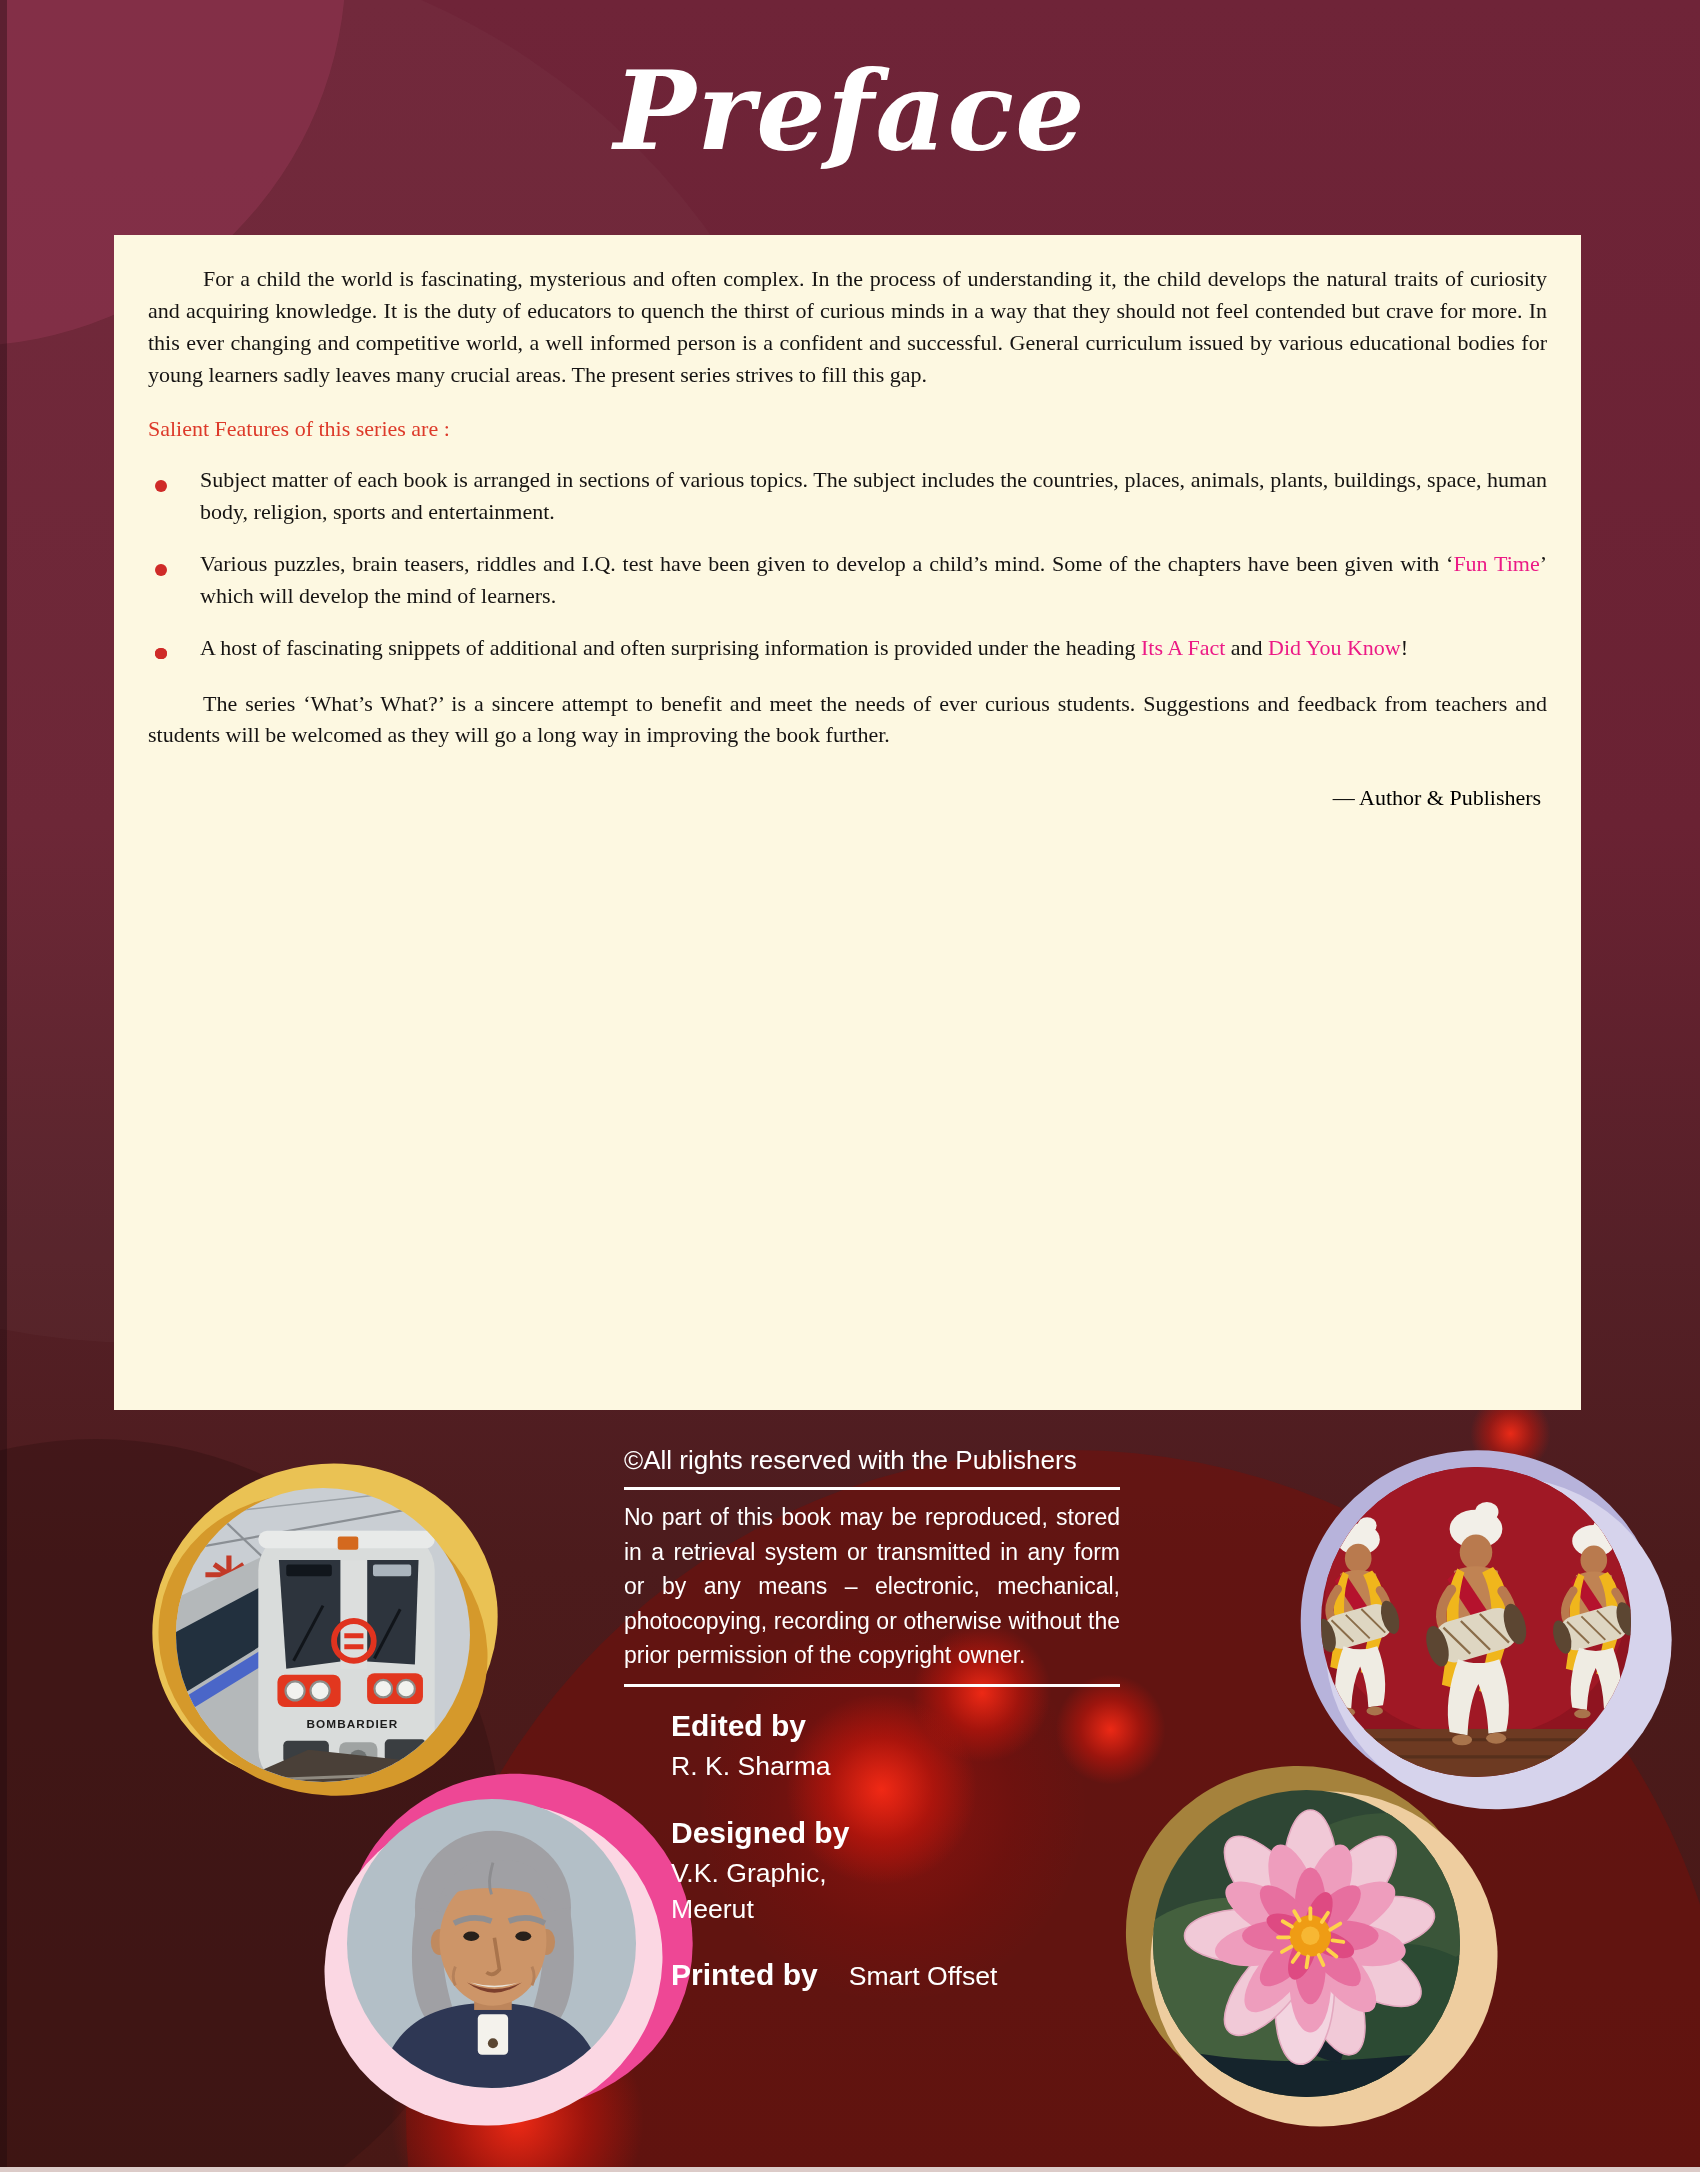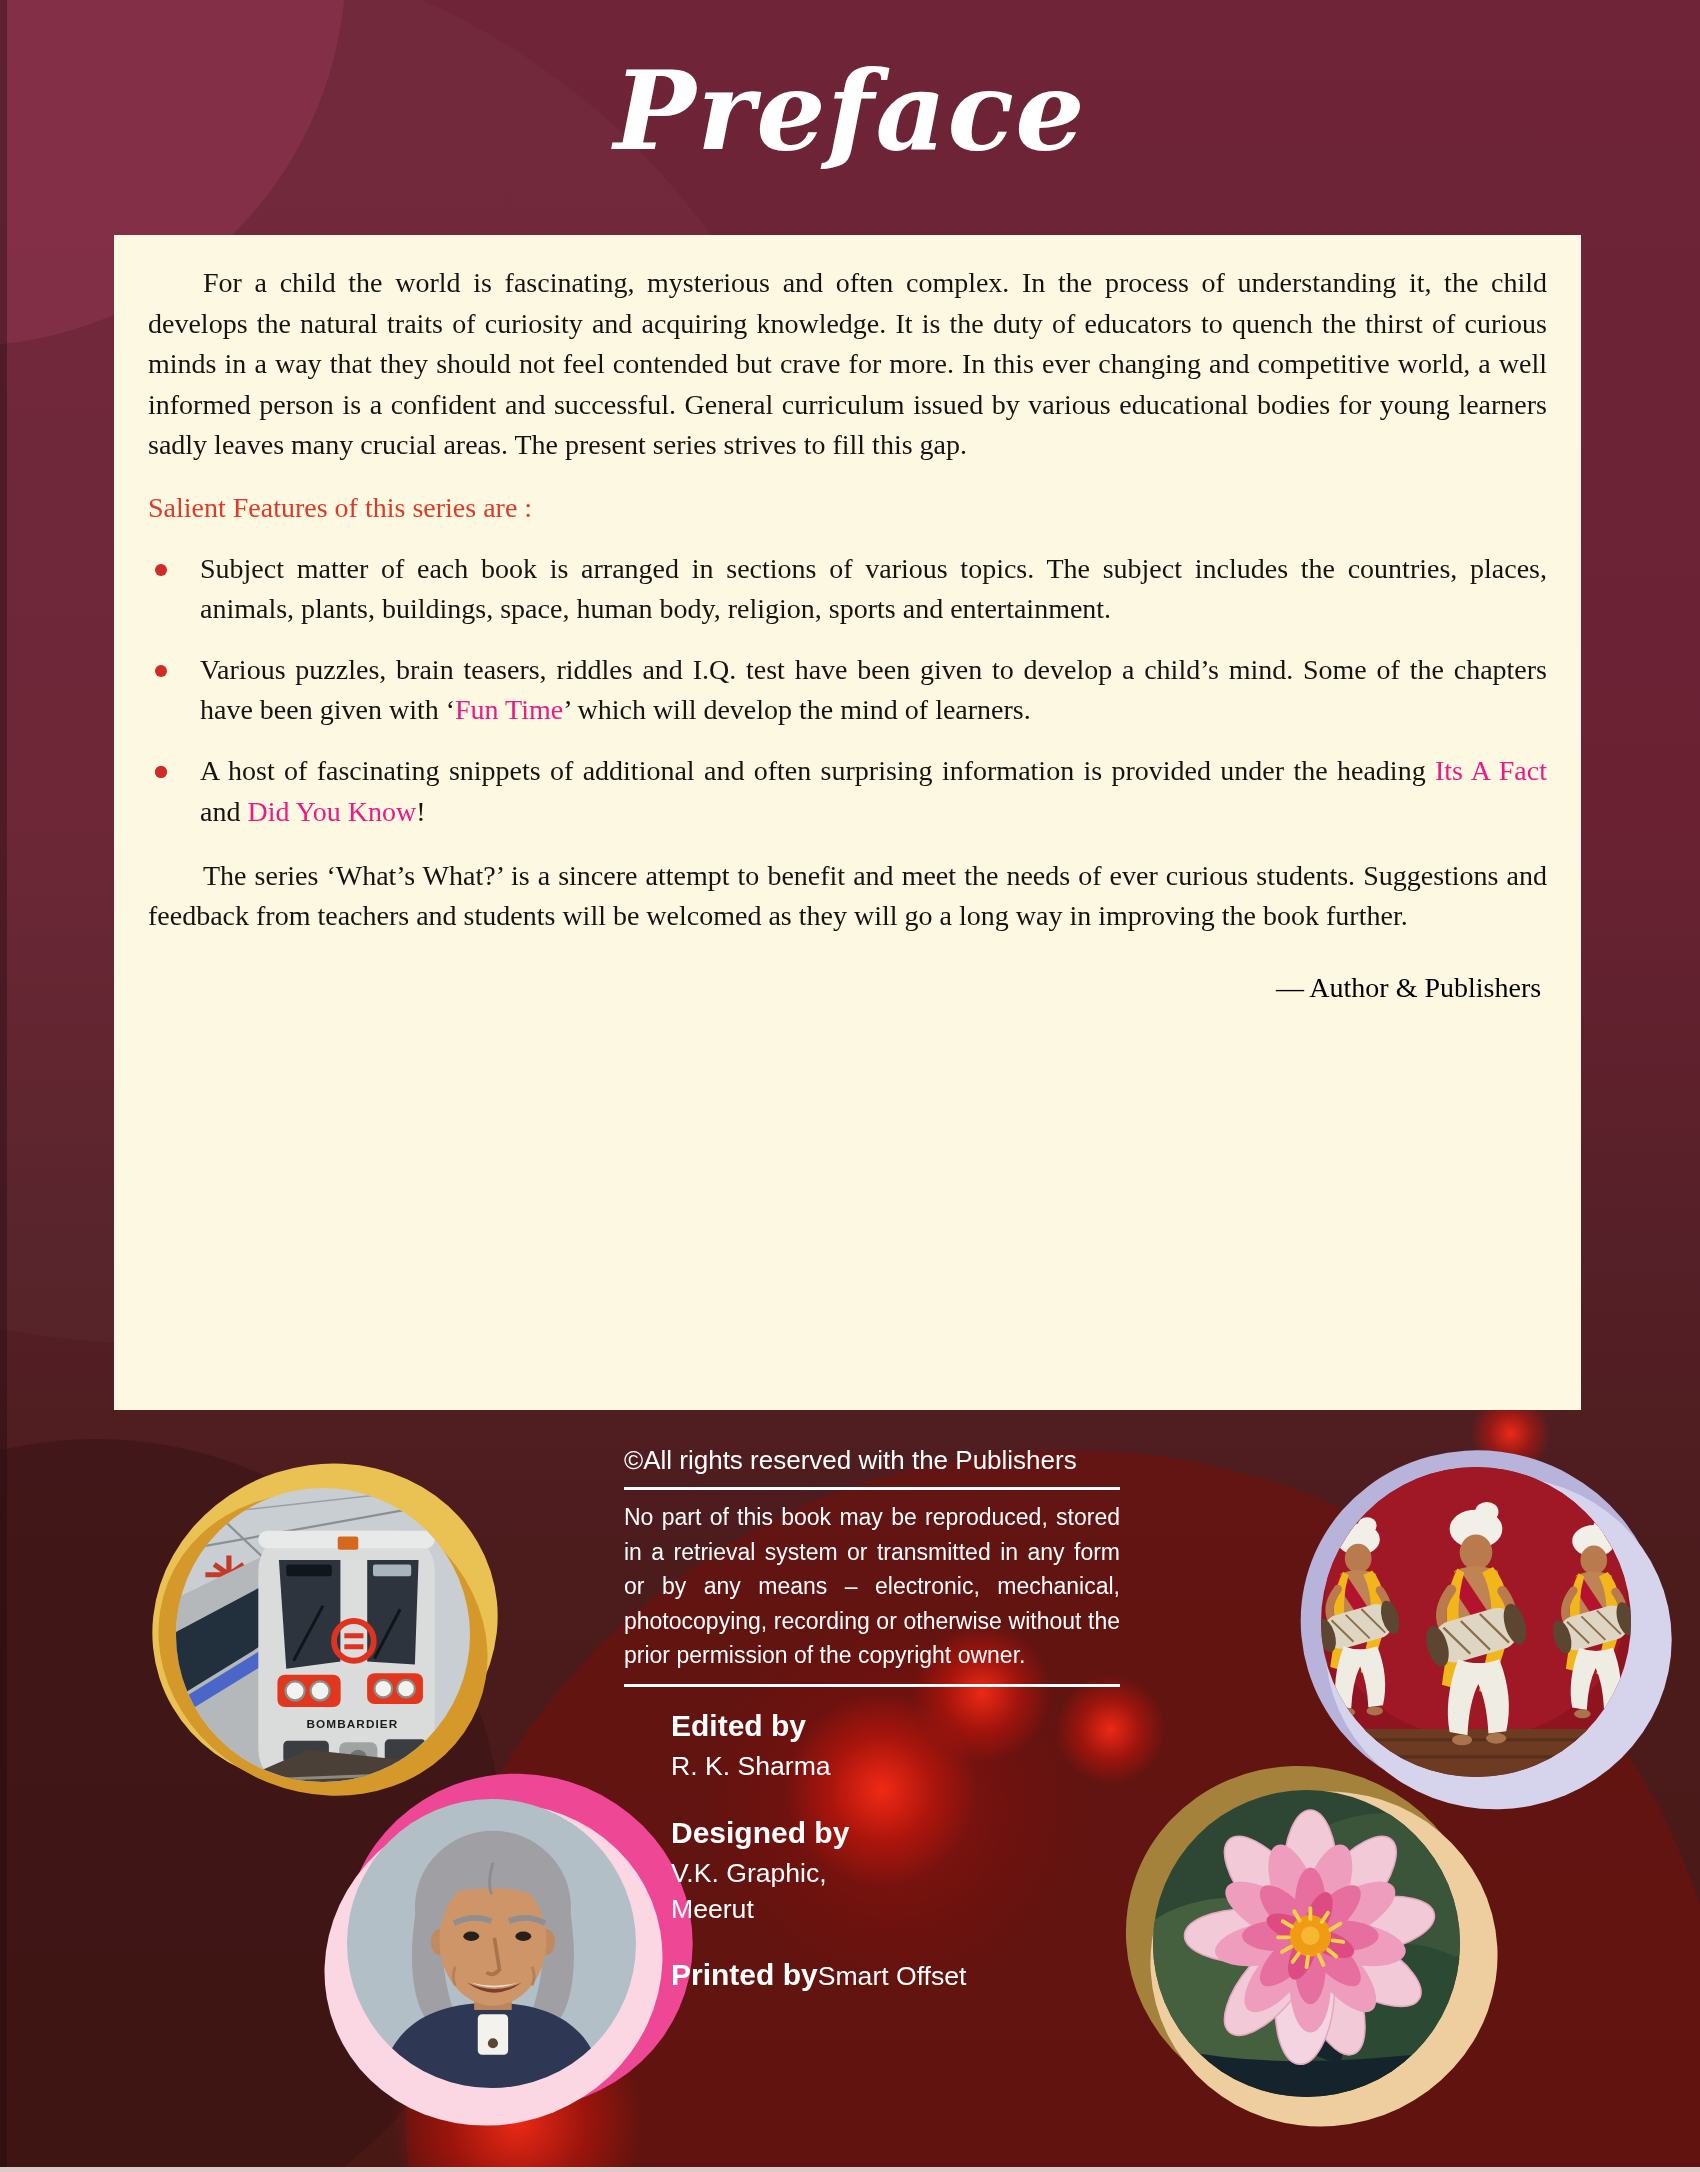--- a/index.html
+++ b/index.html
@@ -32,41 +32,41 @@
   .preface-title{
     position:absolute;left:0;top:47px;width:100%;text-align:center;
     font-family:"DejaVu Serif",serif;font-style:italic;font-weight:700;
     font-size:109px;color:#ffffff;letter-spacing:1.5px;z-index:6;
   }
   
   .preface-box{
     position:absolute;left:114px;top:235px;width:1467px;height:1175px;box-sizing:border-box;
     background:#fdf8e1;padding:28px 34px 22px 34px;z-index:5;overflow:hidden;
     font-family:"Liberation Serif","DejaVu Serif",serif;color:#161413;
-    font-size:28px;line-height:1.45;
+    font-size:22px;line-height:1.45;
   }
   .preface-box p{margin:0;}
   .p-first{text-indent:55px;text-align:justify;}
   .salient{color:#dd3a2a;margin-top:22px !important;}
   ul.bullets{list-style:none;margin:4.4px 0 0 0;padding:0;}
   ul.bullets li{position:relative;padding-left:52px;margin-top:20px;text-align:justify;}
   ul.bullets .dot{position:absolute;left:7.4px;top:15.5px;width:11.8px;height:11.8px;border-radius:50%;background:#cf2b28;}
   .hl{color:#ec1a86;}
   .closing{margin-top:23.6px !important;text-indent:55px;text-align:justify;}
   .signature{margin-top:31px !important;text-align:right;color:#000000;padding-right:5.9px;}
   
   .rights{position:absolute;left:624px;top:1445px;width:496px;color:#ffffff;z-index:6;}
   .rights-title{font-size:26px;}
   .divider{height:3px;background:#ffffff;margin-top:11px;}
   .rights-text{font-size:23px;line-height:1.5;text-align:justify;margin-top:10.3px;}
   .credits{position:absolute;left:671px;top:1709px;width:487px;color:#ffffff;z-index:6;}
   .credit{margin-bottom:31px;}
   .credit-label{font-weight:700;font-size:30px;}
   .credit-value{font-size:26.6px;line-height:1.35;margin-top:5.9px;font-weight:400;}
-  .credit.inline{display:flex;align-items:baseline;}
+  .credit.inline{display:flex;align-items:baseline;gap:31px;}
   .credit.inline .credit-value{margin-top:0;}
   
   .blob{position:absolute;border-radius:50%;z-index:2;}
   .train-blob1{left:151px;top:1465px;width:348px;height:319px;background:#eac254;transform:rotate(-18deg);}
   .train-blob2{left:156px;top:1496px;width:334px;height:297px;background:#d5992b;transform:rotate(22deg);}
   .kalam-blob1{left:345px;top:1774px;width:348px;height:334px;background:#ee4795;transform:rotate(12deg);}
   .kalam-blob2{left:323px;top:1805px;width:341px;height:319px;background:#fbd7e3;transform:rotate(-22deg);}
   .dancers-blob1{left:1300px;top:1451px;width:363px;height:348px;background:#b7b3db;transform:rotate(18deg);}
   .dancers-blob2{left:1325px;top:1477px;width:347px;height:332px;background:#d6d3ec;transform:rotate(-12deg);}
   .lotus-blob1{left:1125px;top:1767px;width:357px;height:341px;background:#a5823c;transform:rotate(20deg);}

